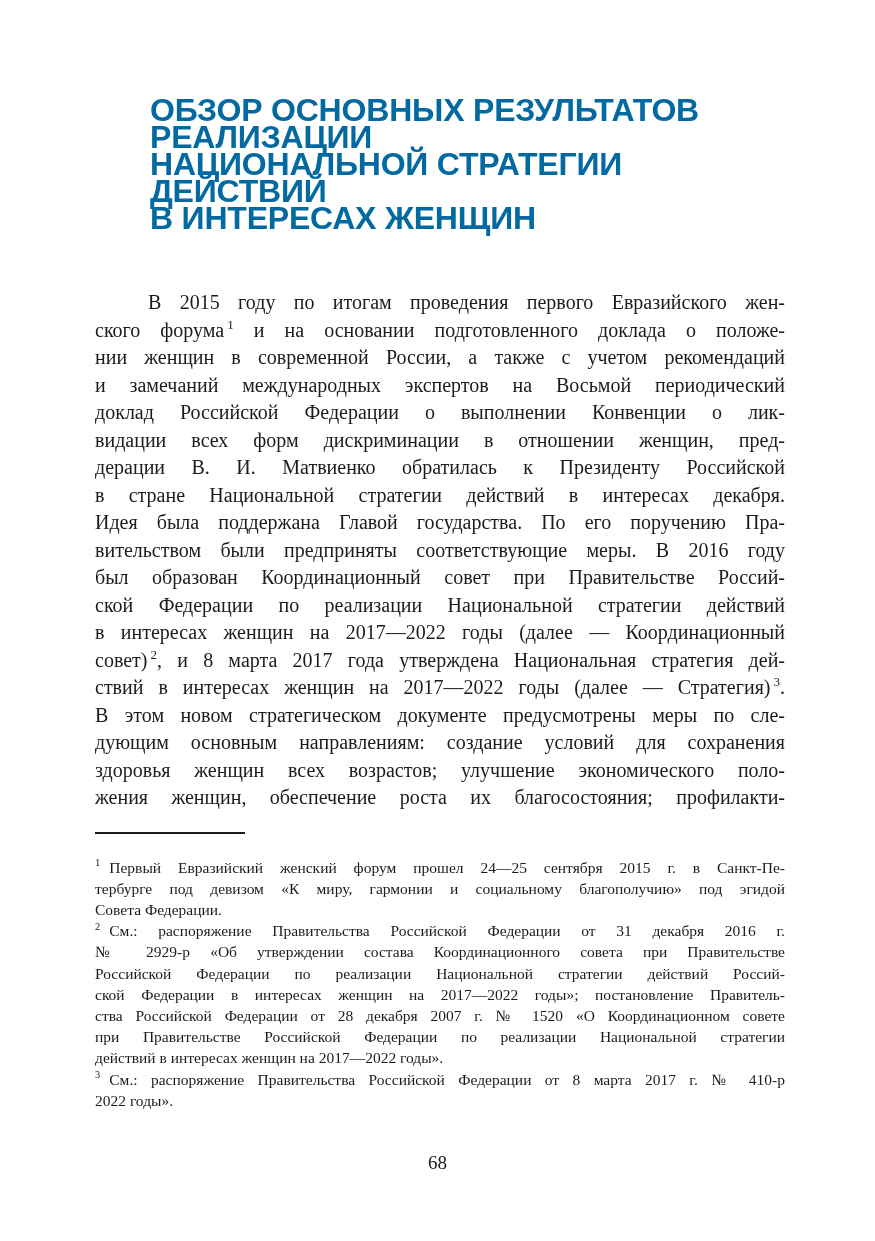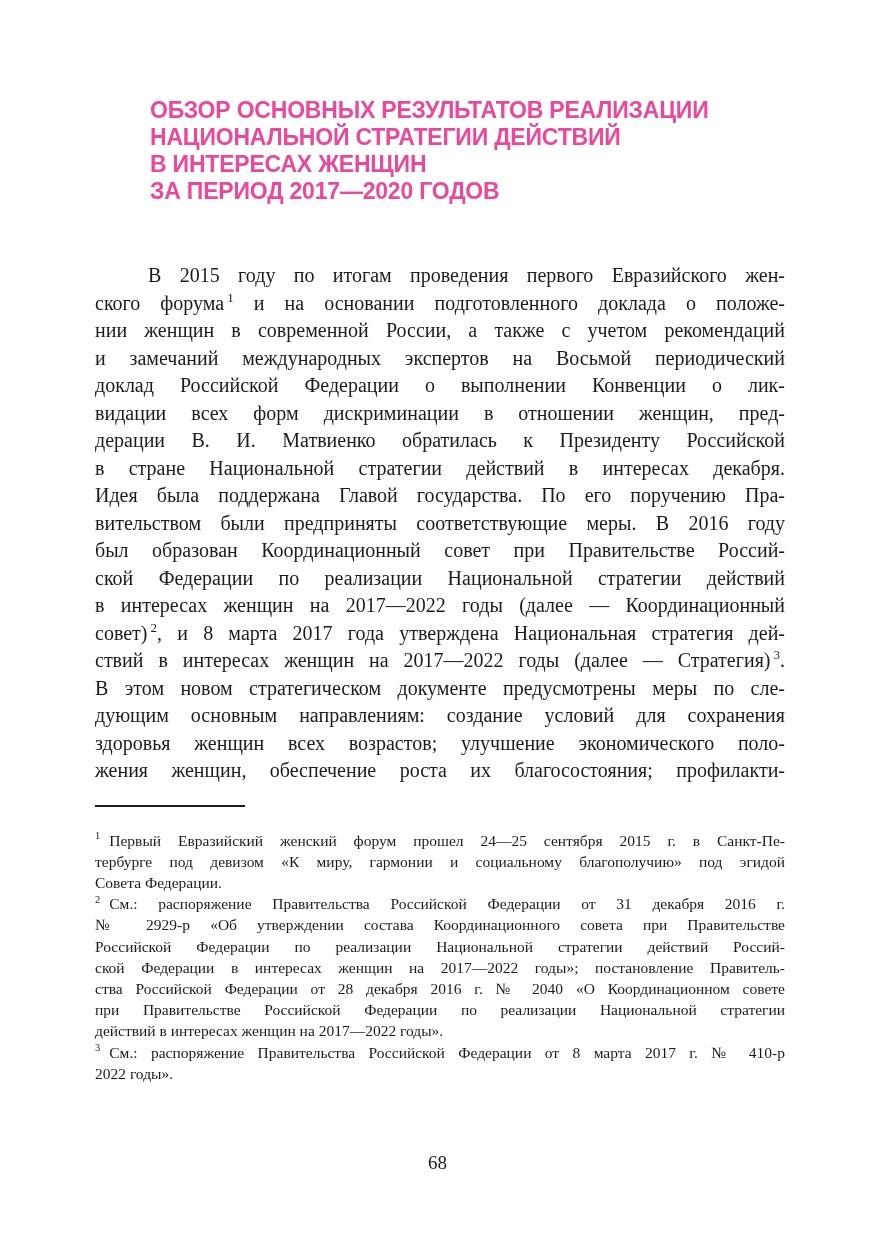--- a/index.html
+++ b/index.html
@@ -19,24 +19,24 @@
     position: absolute;
     left: 95px;
     top: 0;
     width: 690px;
   }
   .title {
     margin: 97px 0 0 0;
     padding-left: 55px;
     font-family: "Liberation Sans", sans-serif;
     font-weight: bold;
-    font-size: 23px;
+    font-size: 32px;
     line-height: 27px;
     letter-spacing: -0.2px;
-    color: #ec4899;
+    color: #0369a1;
   }
   .bodytext {
     margin-top: 57px;
     font-family: "Liberation Serif", serif;
     font-size: 20px;
     line-height: 27.5px;
   }
   .bline {
     text-align: justify;
     text-align-last: justify;
@@ -89,21 +89,20 @@
 </style>
 </head>
 <body>
 
 <div class="page">
   <div class="content">
     <h1 class="title">
       <div class="title-line">ОБЗОР ОСНОВНЫХ РЕЗУЛЬТАТОВ РЕАЛИЗАЦИИ</div>
       <div class="title-line">НАЦИОНАЛЬНОЙ СТРАТЕГИИ ДЕЙСТВИЙ</div>
       <div class="title-line">В ИНТЕРЕСАХ ЖЕНЩИН</div>
-      <div class="title-line">ЗА ПЕРИОД 2017—2020 ГОДОВ</div>
     </h1>
     <div class="bodytext">
         <div class="bline indent">В 2015 году по итогам проведения первого Евразийского жен-</div>
         <div class="bline">ского форума<sup>1</sup> и на основании подготовленного доклада о положе-</div>
         <div class="bline">нии женщин в современной России, а также с учетом рекомендаций</div>
         <div class="bline">и замечаний международных экспертов на Восьмой периодический</div>
         <div class="bline">доклад Российской Федерации о выполнении Конвенции о лик-</div>
         <div class="bline">видации всех форм дискриминации в отношении женщин, пред-</div>
         <div class="bline">дерации В. И. Матвиенко обратилась к Президенту Российской</div>
         <div class="bline">в стране Национальной стратегии действий в интересах декабря.</div>
@@ -124,21 +123,21 @@
         <div class="footnote">
           <div class="fline"><sup class="fnmark">1</sup>Первый Евразийский женский форум прошел 24—25 сентября 2015 г. в Санкт-Пе-</div>
           <div class="fline">тербурге под девизом «К миру, гармонии и социальному благополучию» под эгидой</div>
           <div class="fline last">Совета Федерации.</div>
         </div>
         <div class="footnote">
           <div class="fline"><sup class="fnmark">2</sup>См.: распоряжение Правительства Российской Федерации от 31 декабря 2016 г.</div>
           <div class="fline">№ 2929-р «Об утверждении состава Координационного совета при Правительстве</div>
           <div class="fline">Российской Федерации по реализации Национальной стратегии действий Россий-</div>
           <div class="fline">ской Федерации в интересах женщин на 2017—2022 годы»; постановление Правитель-</div>
-          <div class="fline">ства Российской Федерации от 28 декабря 2016 г. № 2040 «О Координационном совете</div>
+          <div class="fline">ства Российской Федерации от 28 декабря 2007 г. № 1520 «О Координационном совете</div>
           <div class="fline">при Правительстве Российской Федерации по реализации Национальной стратегии</div>
           <div class="fline last">действий в интересах женщин на 2017—2022 годы».</div>
         </div>
         <div class="footnote">
           <div class="fline"><sup class="fnmark">3</sup>См.: распоряжение Правительства Российской Федерации от 8 марта 2017 г. № 410-р</div>
           <div class="fline last">2022 годы».</div>
         </div>
       </div>
   </div>
   <div class="pagenum">68</div>

